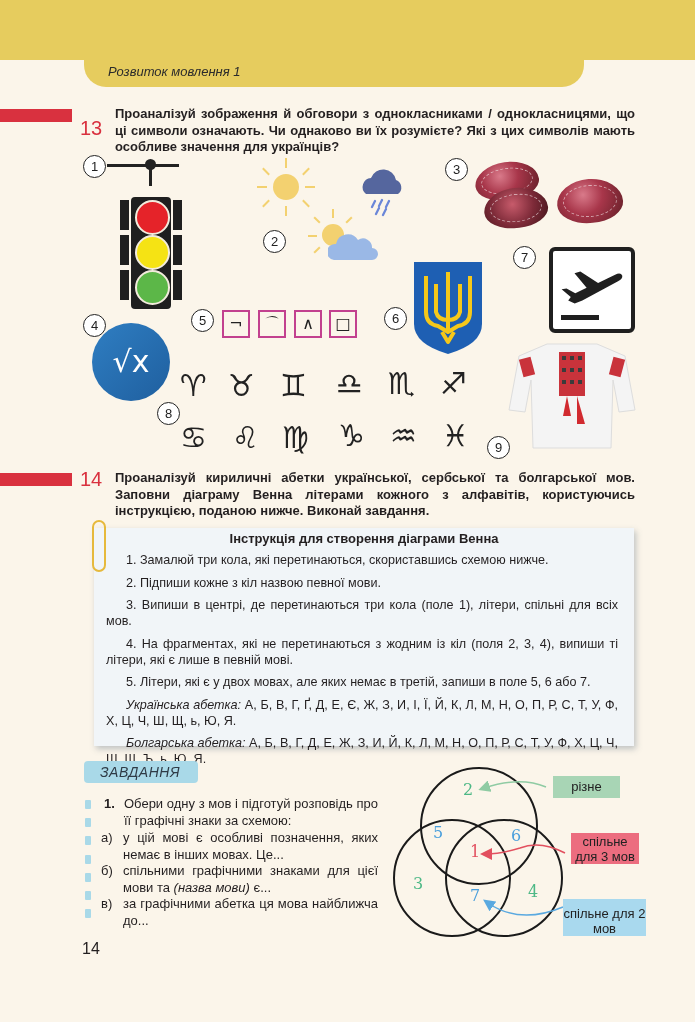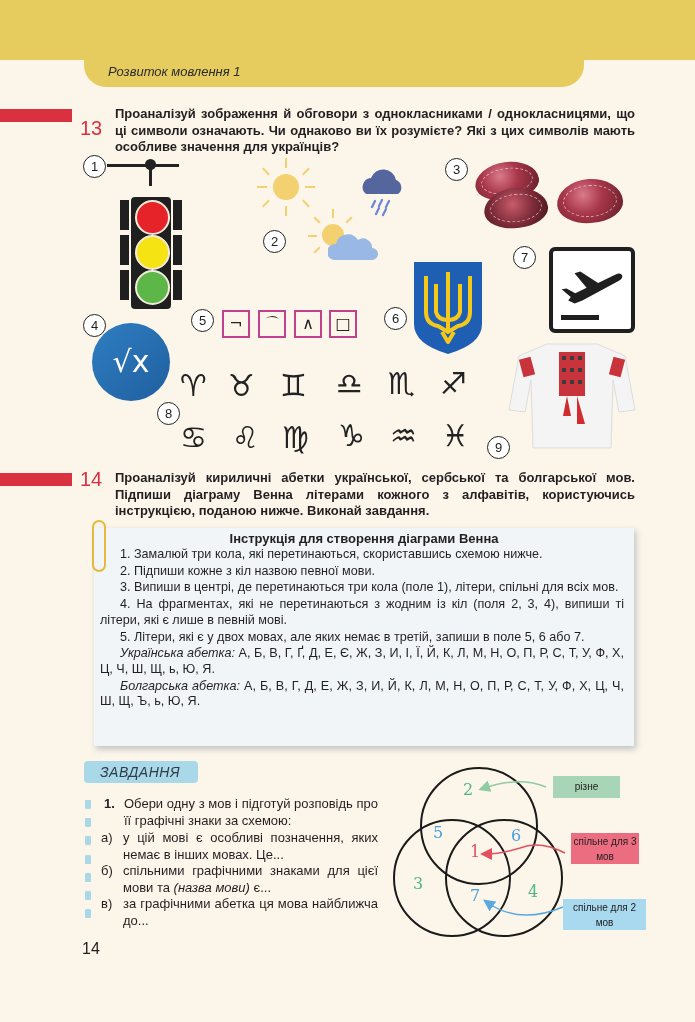--- a/index.html
+++ b/index.html
@@ -64,39 +64,39 @@
 
   
   .shirt { position:absolute; left:507px; top:340px; width:130px; height:110px; }
 
   
   .card {
     position:absolute; left:94px; top:528px; width:540px; height:218px;
     background:#f1f5f8; box-shadow:2px 3px 6px rgba(80,100,120,.35);
   }
   .card .title { position:absolute; left:0; width:540px; top:3px; text-align:center; font-weight:bold; font-size:13px; }
-  .card p { margin:1px; font-size:12.6px; line-height:15.7px; text-align:justify; }
+  .card p { margin:7px; font-size:12.6px; line-height:15.7px; text-align:justify; }
   .card .body { position:absolute; left:5px; top:18px; width:526px; }
   .card .ind { text-indent:20px; }
   .card i { }
   .clip { position:absolute; left:92px; top:520px; width:14px; height:52px; border:2px solid #e6b93c; border-radius:8px; box-sizing:border-box; }
 
   .task-tag { position:absolute; left:84px; top:761px; width:114px; height:22px; background:#a9d9e8; border-radius:4px; }
   .task-tag span { position:absolute; left:16px; top:3px; font-style:italic; font-size:14px; color:#2f3b46; letter-spacing:.5px; }
 
   .bullets { position:absolute; left:85px; top:800px; width:6px; }
   .bullets div { width:6px; height:9px; background:#a9d9e8; margin-bottom:9.2px; border-radius:1px; }
 
   .task { position:absolute; font-size:13px; line-height:16.5px; text-align:justify; color:#231f20; }
 
   .page-num { position:absolute; left:82px; top:940px; font-size:16px; color:#231f20; }
 
   
   .venn { position:absolute; left:380px; top:760px; width:300px; height:190px; }
-  .vlabel { position:absolute; font-size:10px; text-align:center; color:#222; line-height:15px; }
+  .vlabel { position:absolute; font-size:13px; text-align:center; color:#222; line-height:15px; }
 </style>
 </head>
 <body>
 
 <div class="top-band"></div>
 <div class="header-tab">
   <span>Розвиток мовлення 1</span>
 </div>
 
 <div class="ex-bar" style="top:109px"></div>
@@ -221,21 +221,21 @@
     </g>
   <rect x="14" y="18" width="12" height="18" fill="#c9333b" transform="rotate(-15 20 27)"></rect>
   <rect x="104" y="18" width="12" height="18" fill="#c9333b" transform="rotate(15 110 27)"></rect>
   <path d="M60 56 L56 76 L64 76 Z" fill="#d12a2f"></path>
   <path d="M70 56 L70 84 L78 84 Z" fill="#d12a2f"></path>
 </svg>
 <div class="circ-num" style="left:487px;top:436px">9</div>
 
 <div class="ex-bar" style="top:473px"></div>
 <div class="ex-num" style="left:80px;top:468px">14</div>
-<div class="ex-text" style="left:115px;top:470px;width:520px">Проаналізуй кириличні абетки української, сербської та болгарської мов. Підпиши діаграму Венна літерами кожного з алфавітів, користуючись інструкцією, поданою нижче. Виконай завдання.</div>
+<div class="ex-text" style="left:115px;top:470px;width:520px">Проаналізуй кириличні абетки української, сербської та болгарської мов. Заповни діаграму Венна літерами кожного з алфавітів, користуючись інструкцією, поданою нижче. Виконай завдання.</div>
 
 <div class="card">
   <div class="title">Інструкція для створення діаграми Венна</div>
   <div class="body">
     <p class="ind">1. Замалюй три кола, які перетинаються, скориставшись схемою нижче.</p>
     <p class="ind">2. Підпиши кожне з кіл назвою певної мови.</p>
     <p class="ind">3. Випиши в центрі, де перетинаються три кола (поле 1), літери, спільні для всіх мов.</p>
     <p class="ind">4. На фрагментах, які не перетинаються з жодним із кіл (поля 2, 3, 4), випиши ті літери, які є лише в певній мові.</p>
     <p class="ind">5. Літери, які є у двох мовах, але яких немає в третій, запиши в поле 5, 6 або 7.</p>
     <p class="ind"><i>Українська абетка:</i> <span>А, Б, В, Г, Ґ, Д, Е, Є, Ж, З, И, І, Ї, Й, К, Л, М, Н, О, П, Р, С, Т, У, Ф, Х, Ц, Ч, Ш, Щ, ь, Ю, Я.</span></p>
@@ -294,16 +294,16 @@
   <div class="vlabel" style="left:83px;top:22px;font-size:16px;color:#4db886;font-family:'DejaVu Serif',serif">2</div>
   <div class="vlabel" style="left:53px;top:65px;font-size:16px;color:#4a9fdc;font-family:'DejaVu Serif',serif">5</div>
   <div class="vlabel" style="left:131px;top:68px;font-size:16px;color:#4a9fdc;font-family:'DejaVu Serif',serif">6</div>
   <div class="vlabel" style="left:90px;top:84px;font-size:16px;color:#e2505f;font-family:'DejaVu Serif',serif">1</div>
   <div class="vlabel" style="left:33px;top:116px;font-size:16px;color:#4db886;font-family:'DejaVu Serif',serif">3</div>
   <div class="vlabel" style="left:148px;top:124px;font-size:16px;color:#4db886;font-family:'DejaVu Serif',serif">4</div>
   <div class="vlabel" style="left:90px;top:128px;font-size:16px;color:#4a9fdc;font-family:'DejaVu Serif',serif">7</div>
 
   <div class="vlabel" style="left:173px;top:16px;width:67px;height:22px;line-height:22px;background:#a8d5b5">різне</div>
   <div class="vlabel" style="left:191px;top:73px;width:68px;height:30px;padding-top:1px;background:#ec6d7f">спільне для 3 мов</div>
-  <div class="vlabel" style="left:183px;top:139px;width:83px;height:30px;padding-top:1px;background:#a9d9ee">спільне для 2 мов</div>
+  <div class="vlabel" style="left:183px;top:139px;width:83px;height:30px;padding-top:7px;background:#a9d9ee">спільне для 2 мов</div>
 </div>
 
 <div class="page-num">14</div>
 
 </body></html>

